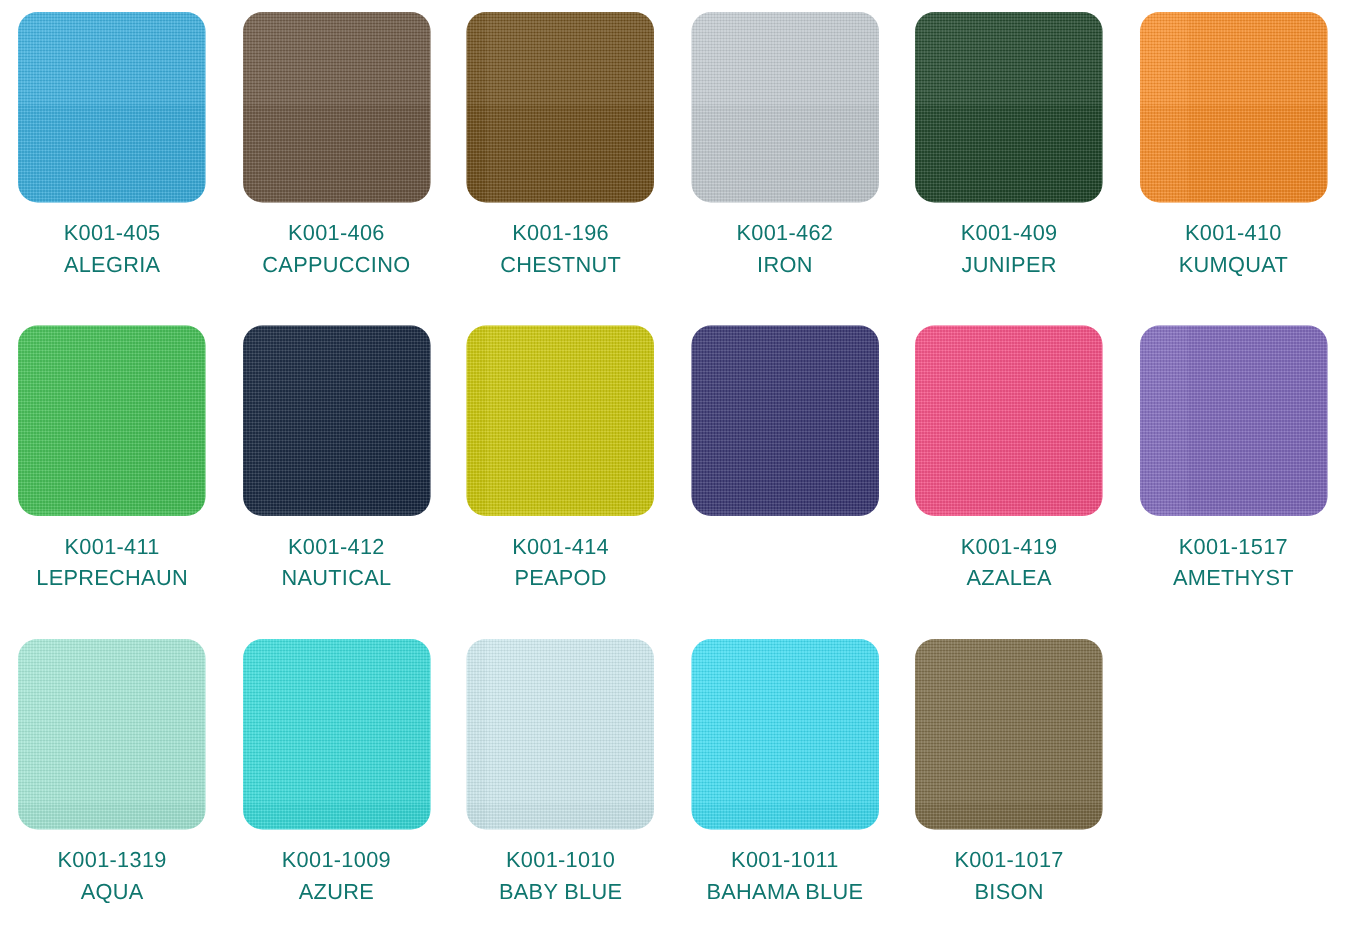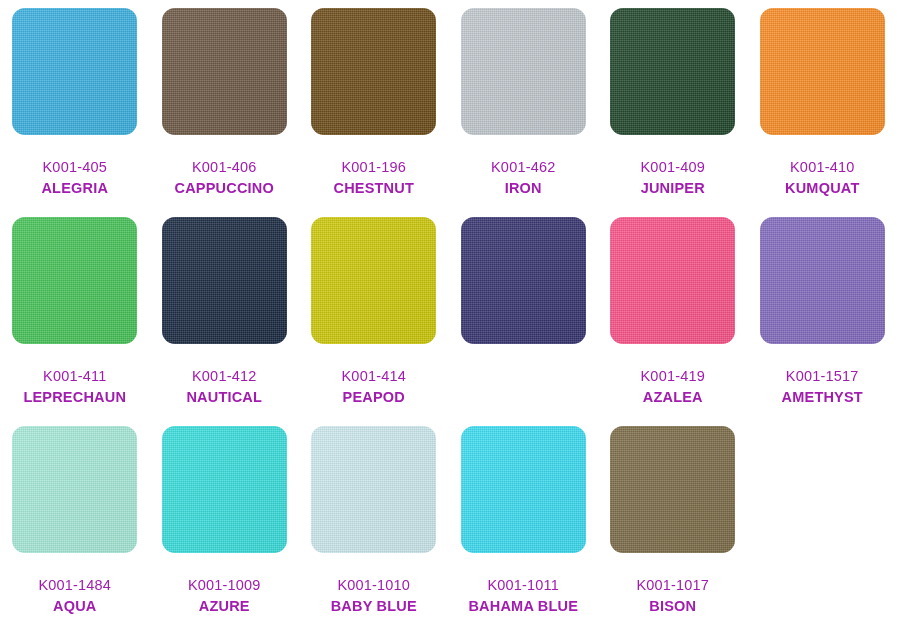--- a/index.html
+++ b/index.html
@@ -47,30 +47,30 @@
     pointer-events: none;
   }
   .swatch-chip::after {
     content: "";
     position: absolute;
     inset: 0;
     background: linear-gradient(135deg, rgba(255,255,255,0.05), rgba(0,0,0,0.035));
     pointer-events: none;
   }
   .swatch-caption {
-    margin-top: 22px;
+    margin-top: 11px;
     text-align: center;
-    color: #a21caf;
+    color: #0f766e;
     font-size: 14.5px;
     line-height: 21px;
     letter-spacing: 0.2px;
     white-space: nowrap;
   }
   .swatch-code { display: block; }
-  .swatch-name { display: block; font-weight: bold; }
+  .swatch-name { display: block; }
 </style>
 </head>
 <body>
 
 <div class="swatch-grid">
     <div class="swatch-cell">
       <div class="swatch-chip" style="background: rgb(57, 176, 224);"></div>
       <div class="swatch-caption">
         <span class="swatch-code">K001-405</span>
         <span class="swatch-name">ALEGRIA</span>
@@ -145,21 +145,21 @@
     <div class="swatch-cell">
       <div class="swatch-chip" style="background: rgb(127, 104, 189);"></div>
       <div class="swatch-caption">
         <span class="swatch-code">K001-1517</span>
         <span class="swatch-name">AMETHYST</span>
       </div>
     </div>
     <div class="swatch-cell">
       <div class="swatch-chip" style="background: rgb(166, 234, 216);"></div>
       <div class="swatch-caption">
-        <span class="swatch-code">K001-1484</span>
+        <span class="swatch-code">K001-1319</span>
         <span class="swatch-name">AQUA</span>
       </div>
     </div>
     <div class="swatch-cell">
       <div class="swatch-chip" style="background: rgb(54, 222, 220);"></div>
       <div class="swatch-caption">
         <span class="swatch-code">K001-1009</span>
         <span class="swatch-name">AZURE</span>
       </div>
     </div>

